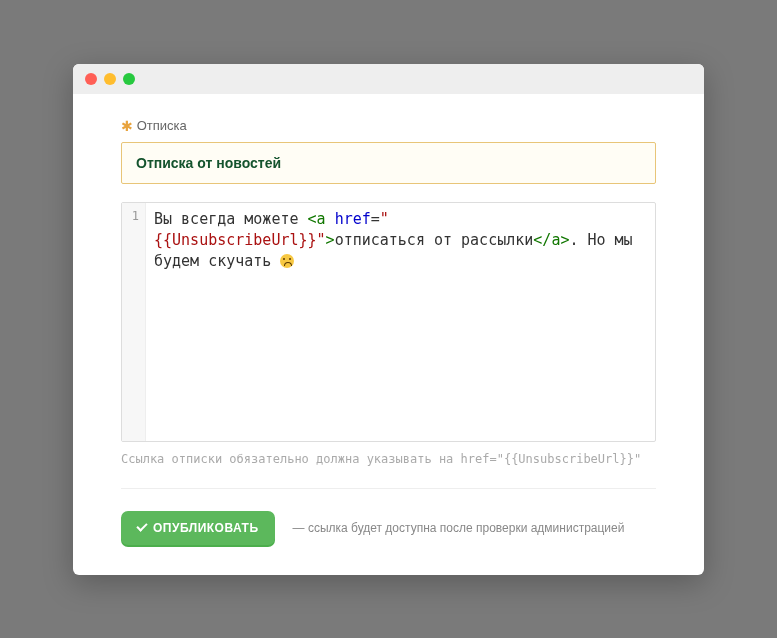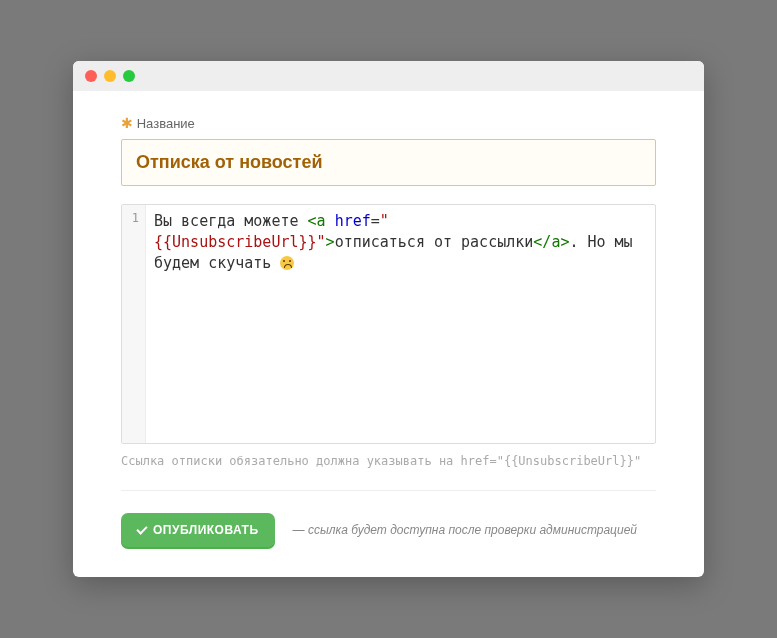--- a/index.html
+++ b/index.html
@@ -55,23 +55,23 @@
     }
     .required-asterisk {
       color: #e8a33d;
       font-size: 14px;
     }
     .title-input {
       width: 100%;
       border: 1px solid #e8c578;
       background: #fffdf5;
       padding: 12px 14px;
-      font-size: 18px;
+      font-size: 14px;
       font-weight: bold;
-      color: #a16207;
+      color: #14532d;
       border-radius: 2px;
       outline: none;
       font-family: Arial, sans-serif;
     }
     .help-icon {
       width: 14px;
       height: 14px;
       border: 1.5px solid #5cb85c;
       border-radius: 50%;
       display: inline-flex;
@@ -142,21 +142,20 @@
       border-radius: 7px;
       cursor: pointer;
       display: inline-flex;
       align-items: center;
       gap: 6px;
       box-shadow: 0 2px 0 #4cae4c;
     }
     .footer-note {
       font-size: 12px;
       color: #888;
-      font-style: italic;
     }
     .emoji-sad {
       display: inline-block;
       width: 14px;
       height: 14px;
       background: #f7c843;
       border-radius: 50%;
       position: relative;
       vertical-align: -2px;
     }
@@ -200,21 +199,21 @@
     <div class="traffic-light tl-red"></div>
     <div class="traffic-light tl-yellow"></div>
     <div class="traffic-light tl-green"></div>
   </div>
 
   <div class="content">
 
     <div class="field-group">
       <div class="field-label">
         <span class="required-asterisk">✱</span>
-        <span>Название</span>
+        <span>Отписка</span>
       </div>
       <input type="text" class="title-input" value="Отписка от новостей" style="">
     </div>
 
     <div class="field-group">
 
       <div class="code-editor">
         <div class="gutter">
           <div>1</div>
         </div>

